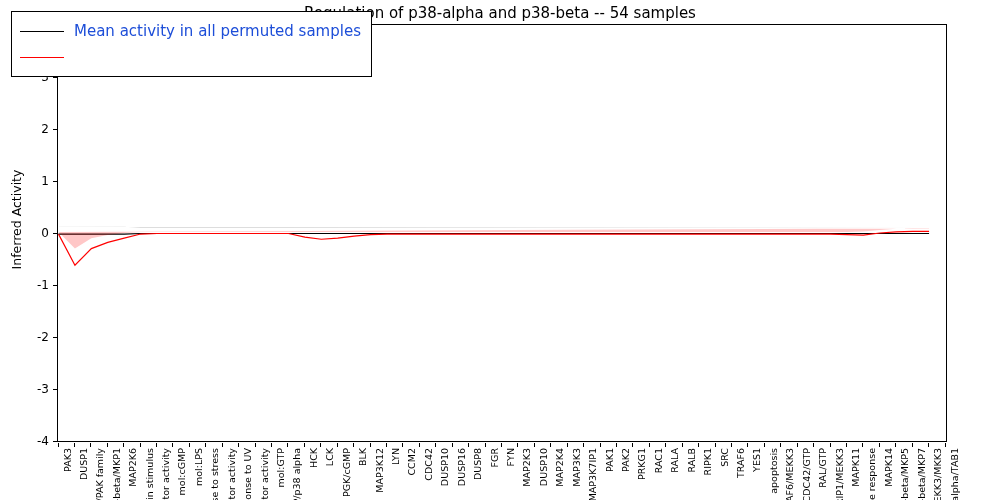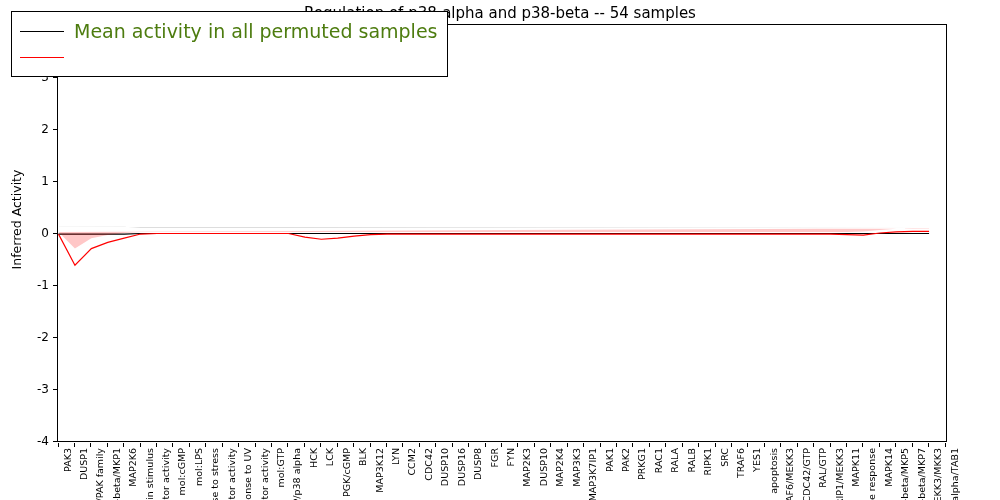--- a/index.html
+++ b/index.html
@@ -120,22 +120,22 @@
   }
   .legend-swatch {
     width: 44px;
     height: 0;
     border-top: 1.3px solid #000;
     margin-right: 10px;
     flex: 0 0 auto;
   }
   .legend-swatch.red { border-top-color: #ff0000; }
   .legend-text {
-    font-size: 19px;
-    color: #4d7c0f;
+    font-size: 15px;
+    color: #1d4ed8;
     white-space: nowrap;
   }
   svg.series-svg {
     position: absolute;
     left: 0;
     top: 0;
     display: block;
   }
 </style>
 </head>

